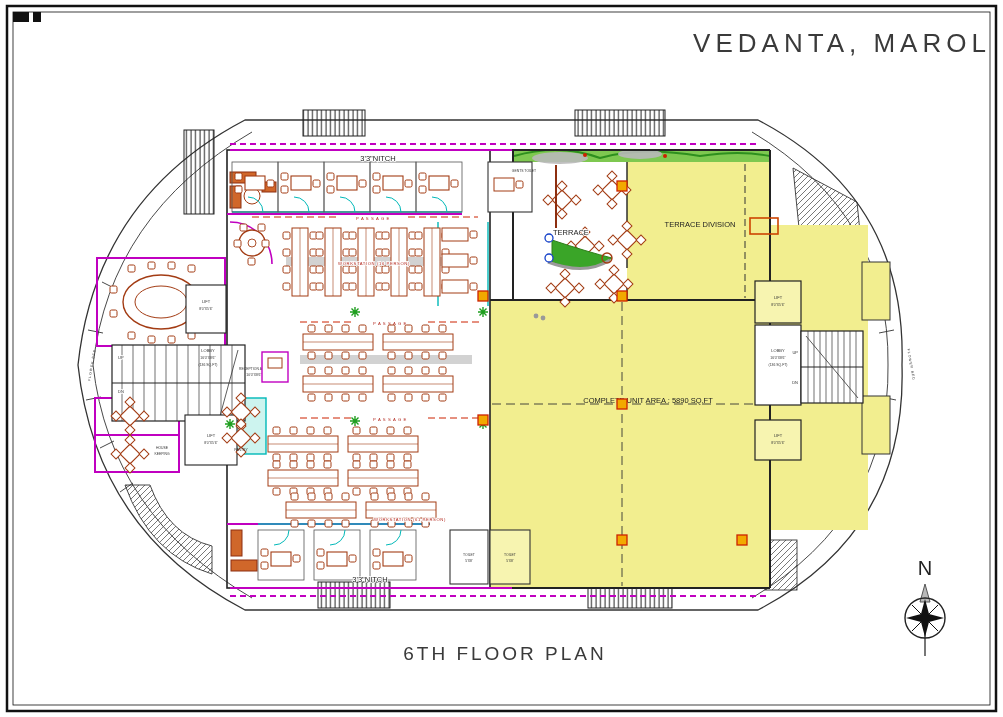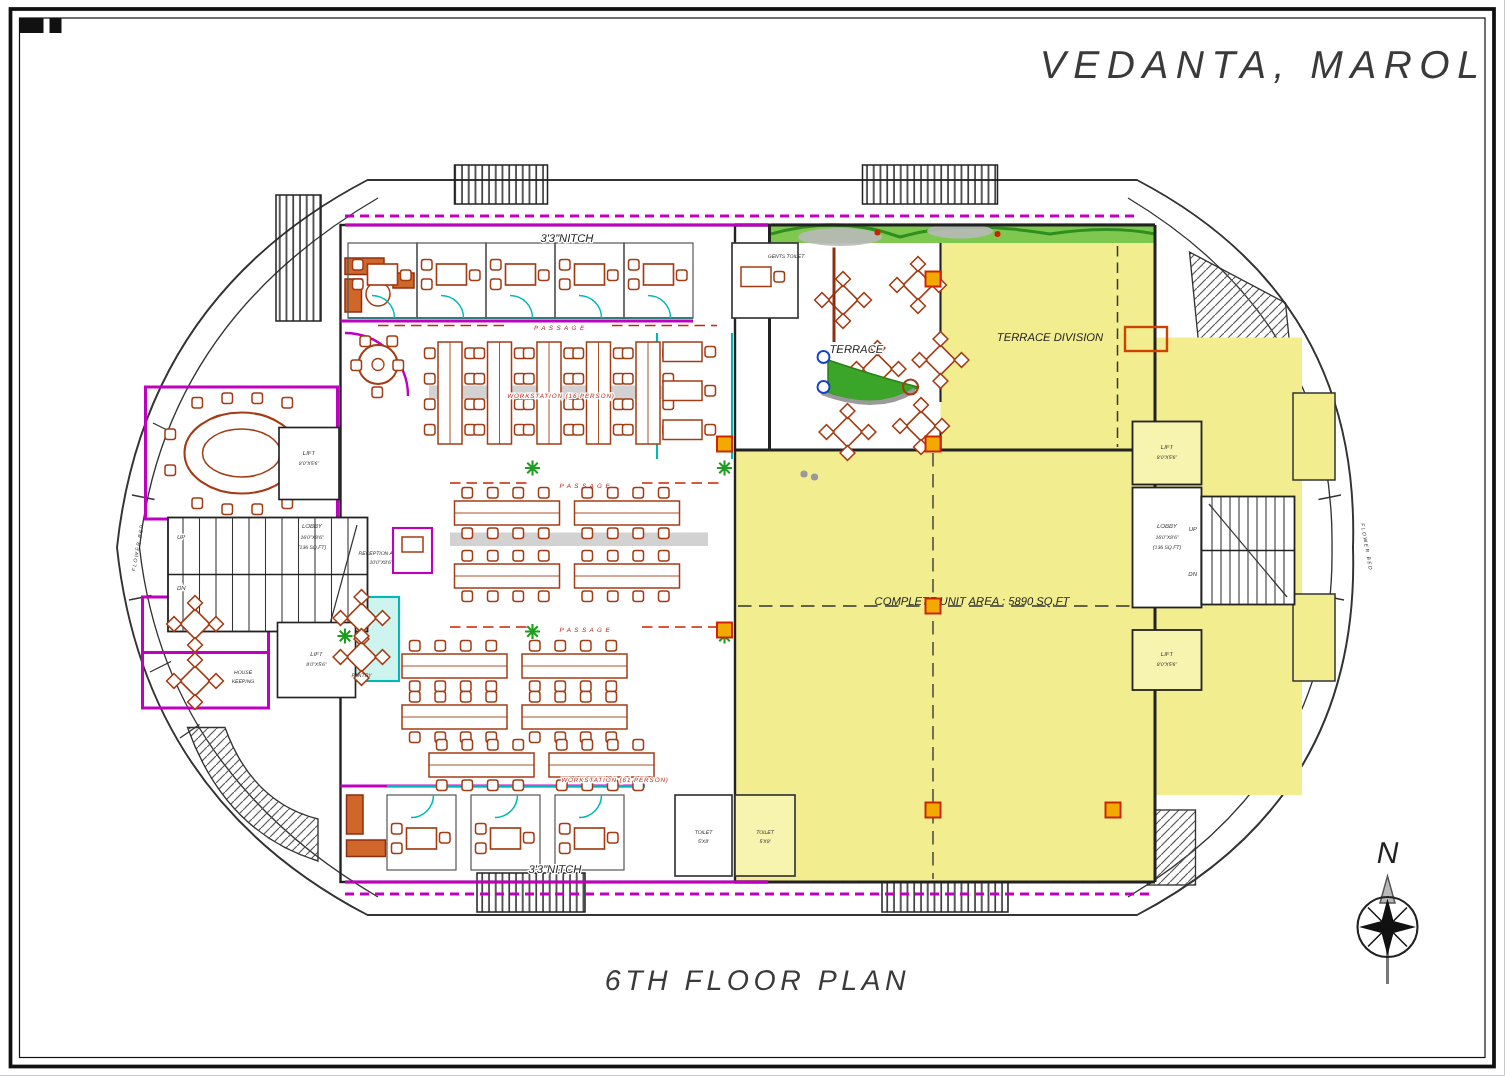--- a/index.html
+++ b/index.html
@@ -1,17 +1,17 @@
 <!DOCTYPE html>
 <html><head>
 <meta charset="utf-8">
 <style>
   html,body{margin:0;padding:0;background:#9aa0a6;}
   .sheet{position:relative;width:1003px;height:717px;margin:0 auto;background:#ffffff;
-         font-family:"Liberation Sans",sans-serif;overflow:hidden;font-style:italic;}
+         font-family:"Liberation Sans",sans-serif;overflow:hidden;}
   svg{position:absolute;left:0;top:0;}
   text{font-family:"Liberation Sans",sans-serif;fill:#222;}
   .cad-title{letter-spacing:5px;font-size:26px;fill:#3a3a3a;}
   .cad-sub{letter-spacing:3px;font-size:19px;fill:#3a3a3a;}
   .tiny{font-size:4px;fill:#333;}
   .tiny2{font-size:3.4px;fill:#333;}
   .redlbl{font-size:4.2px;fill:#b3281e;letter-spacing:.6px;}
   .medlbl{font-size:7.5px;fill:#222;}
   .halo{paint-order:stroke;stroke:#fff;stroke-width:1.6px;}
 </style>

